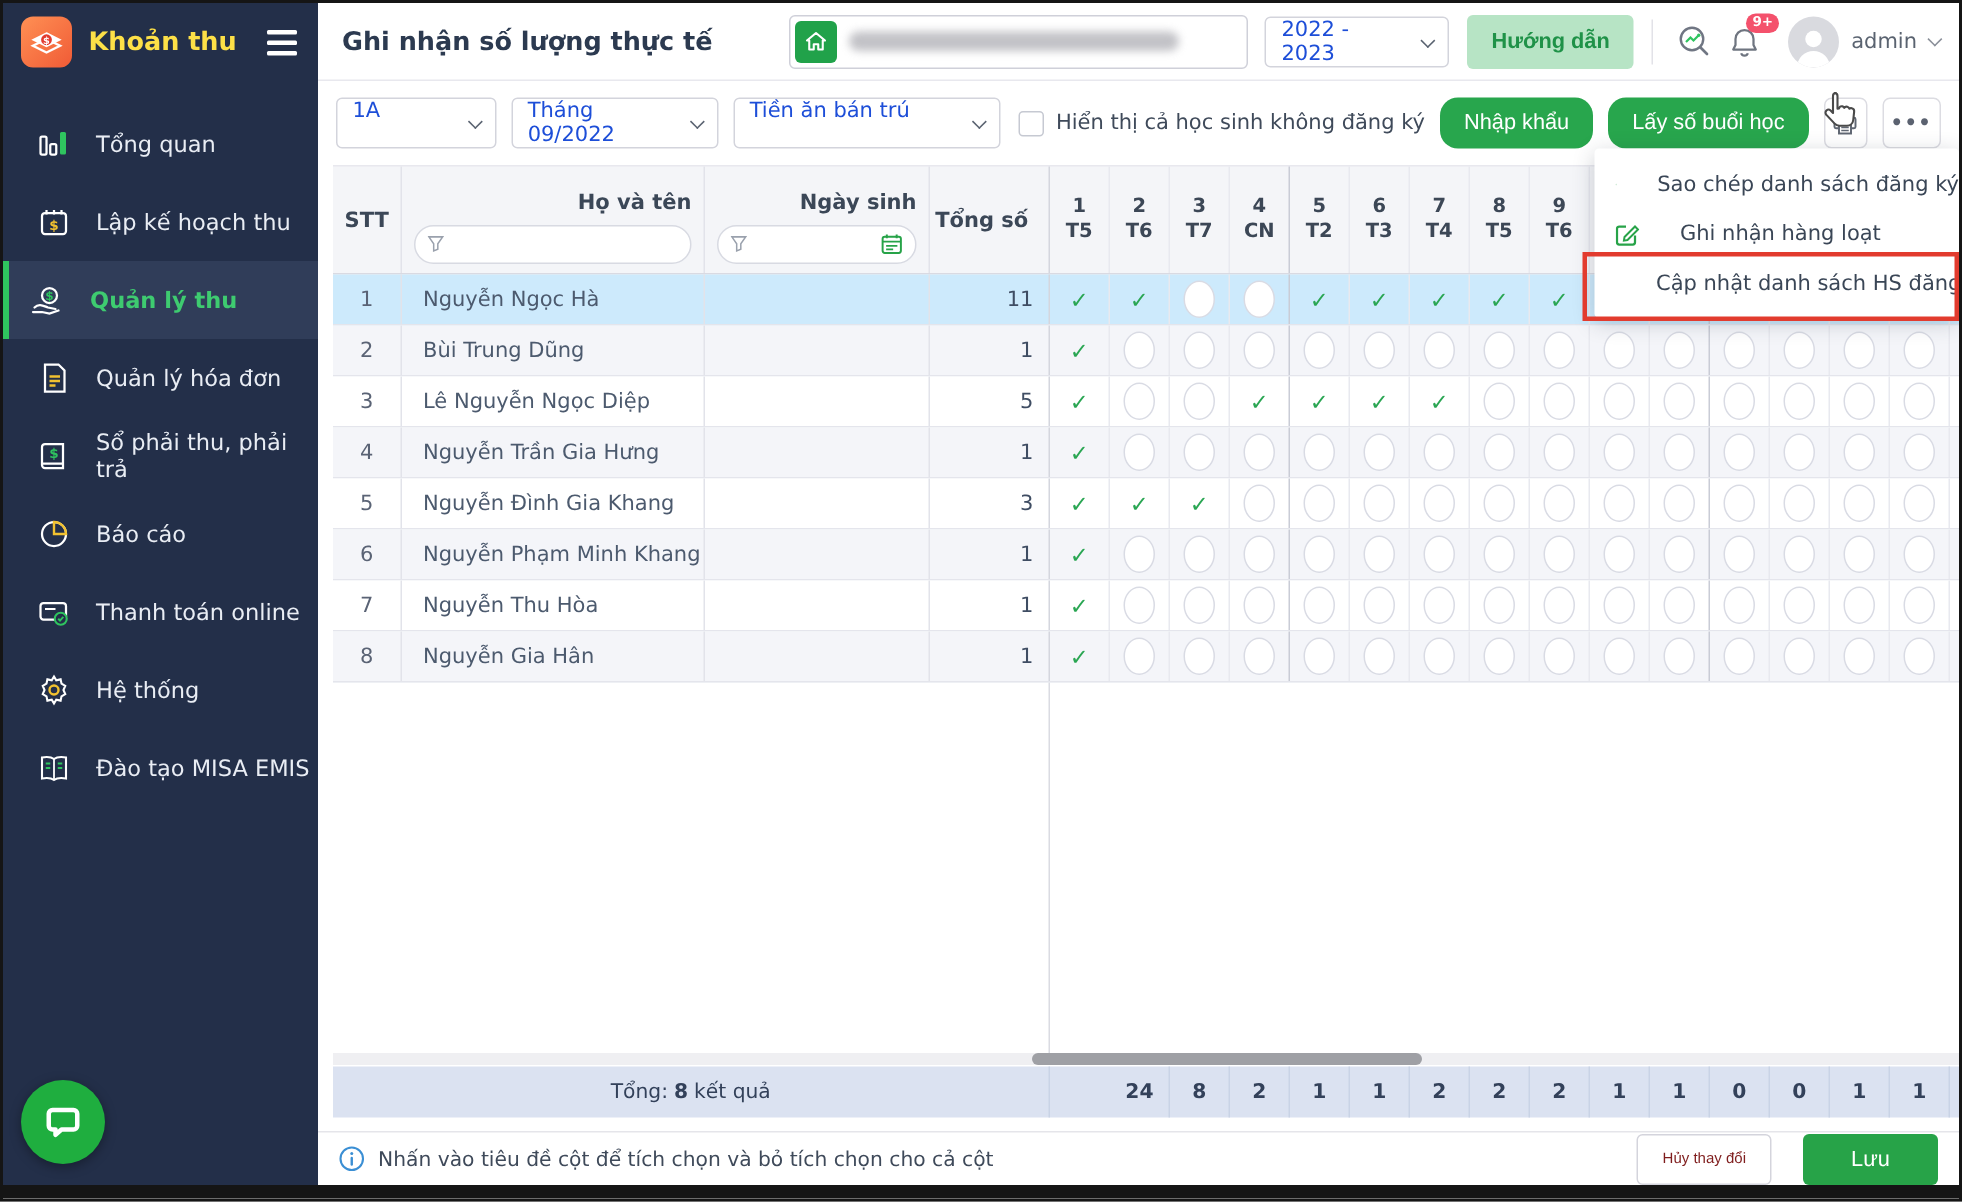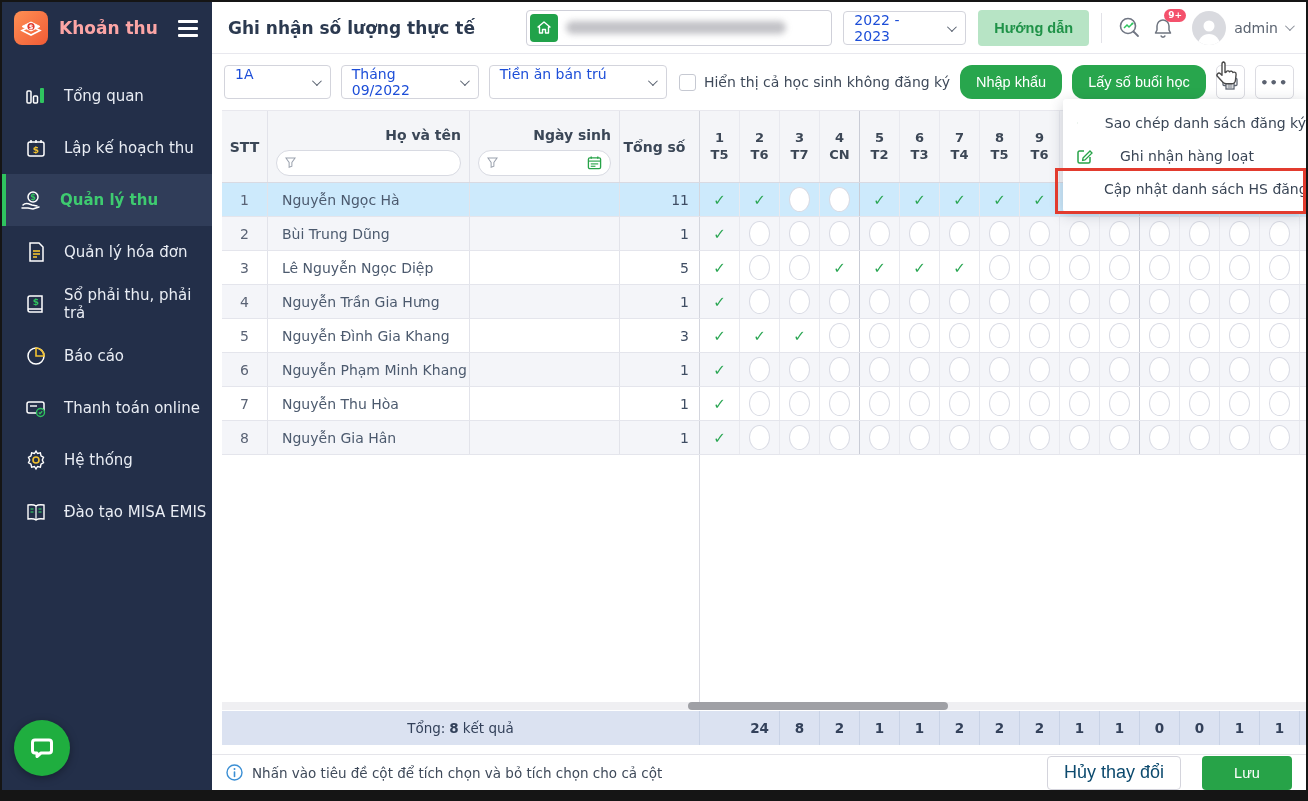--- a/index.html
+++ b/index.html
@@ -5,21 +5,21 @@
   * { box-sizing: border-box; margin: 0; padding: 0; }
   html,body { background:#3a3a3a; }
   body { font-family:"DejaVu Sans","Liberation Sans",sans-serif; }
   .window { position:relative; width:1308px; height:801px; background:#fff; border:2px solid #151515; overflow:hidden; margin:0 auto; }
   .app { display:flex; height:788px; }
 
   
   .sidebar { width:210px; background:#232f49; color:#e9edf4; flex:none; display:flex; flex-direction:column; position:relative; }
   .sb-head { height:52px; display:flex; align-items:center; padding:0 14px 0 12px; flex:none; }
   .logo { width:34px; height:34px; border-radius:8px; background:linear-gradient(135deg,#ff9054,#f05b36); display:flex; align-items:center; justify-content:center; flex:none; }
-  .sb-title { font-size:17px; font-weight:bold; margin-left:11px; color:#fca5a5; }
+  .sb-title { font-size:17px; font-weight:bold; margin-left:11px; color:#fde047; }
   .burger { margin-left:auto; cursor:pointer; display:flex; flex-direction:column; gap:4px; }
   .burger span { display:block; width:20px; height:3px; background:#fff; border-radius:1px; }
   .sb-menu { margin-top:16px; }
   .sb-item { height:52px; display:flex; align-items:center; padding-left:17px; gap:15px; font-size:15px; cursor:pointer; border-left:4px solid transparent; }
   .sb-item .sb-ico { width:26px; display:flex; justify-content:center; flex:none; }
   .sb-item.active { background:#303d59; border-left-color:#2fc45f; padding-left:13px; }
   .sb-item.active .sb-label { color:#3ecb70; font-weight:bold; }
   .fab { position:absolute; left:12px; bottom:14px; width:56px; height:56px; border-radius:50%; background:#1fae3f; display:flex; align-items:center; justify-content:center; box-shadow:0 2px 8px rgba(0,0,0,.35); cursor:pointer; z-index:40; }
 
   
@@ -90,21 +90,21 @@
 
   .summary { height:34px; flex:none; display:flex; margin:1px 0 9px 10px; background:#dbe2f1; font-size:13.5px; color:#33415a; }
   .summary .cell { border-right:1px solid #c9d3e6; }
   .s-label { width:478px; justify-content:center;text-align:right; }
   .s-label b { margin:0 4px; }
   .summary .c-total { font-weight:bold; }
   .summary .c-day { font-weight:bold; cursor:default; }
 
   .infobar { height:36px; flex:none; border-top:1px solid #e5e5ea; display:flex; align-items:center; padding:0 14px; gap:9px; }
   .hint-text { font-size:13.5px; color:#3f4a5a; }
-  .btn-cancel { margin-left:auto; height:34px; padding:0 16px; background:#fff; border:1px solid #d4d4dc; border-radius:4px; font-size:18px; color:#0c4a6e; cursor:pointer; white-space:nowrap; }
+  .btn-cancel { margin-left:auto; height:34px; padding:0 16px; background:#fff; border:1px solid #d4d4dc; border-radius:4px; font-size:10px; color:#7f1d1d; cursor:pointer; white-space:nowrap; }
   .btn-save { width:90px; margin-left:12px; height:34px; border:none; border-radius:4px; background:#27a348; color:#fff; font-size:14.5px; cursor:pointer; }
 
   .bottom-edge { position:absolute; left:0; right:0; bottom:0; height:9px; background:#151515; }
 
   
   .ctx-menu { position:absolute; top:97px; right:0; width:243px; background:#fff; box-shadow:0 3px 14px rgba(40,50,70,.22); border-radius:3px; padding:7px 0; z-index:50; }
   .ctx-item { height:33px; display:flex; align-items:center; gap:27px; padding-left:14px; font-size:14px; color:#3a4656; cursor:pointer; white-space:nowrap; }
   .red-box { position:absolute; top:166px; right:0; width:251px; height:46px; border:3px solid #e23b2e; z-index:60; pointer-events:none; }
   .cursor-hand { position:absolute; top:58px; left:1212px; z-index:70; pointer-events:none; }
 </style>

